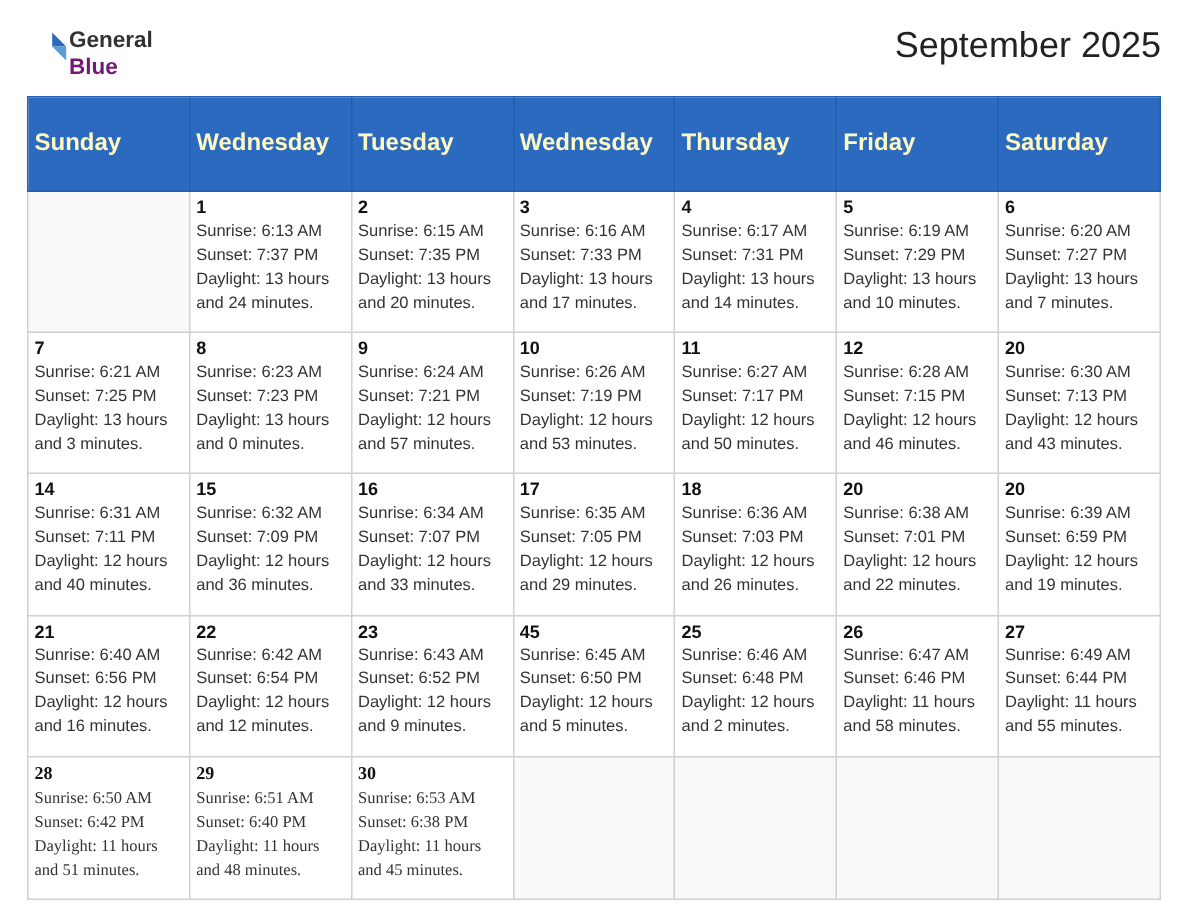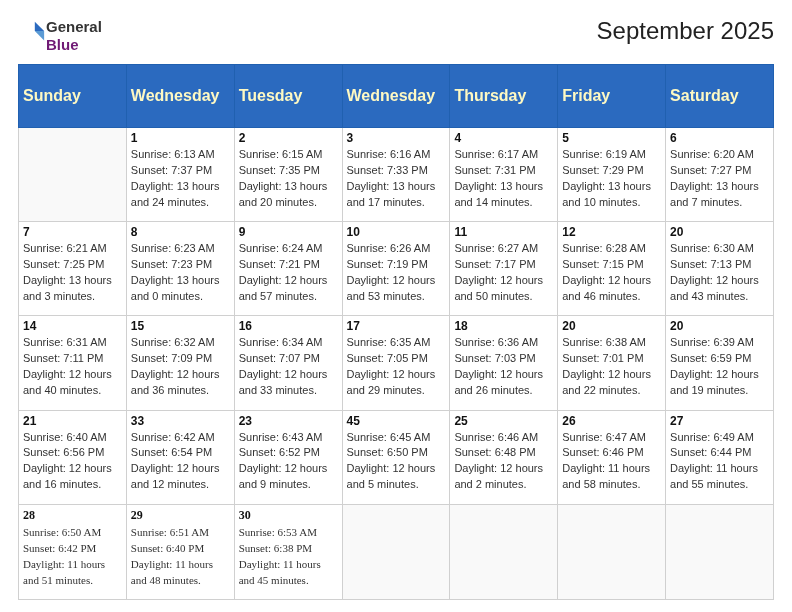--- a/index.html
+++ b/index.html
@@ -215,21 +215,21 @@
             <div class="day-num">20</div>
             <div class="day-info">Sunrise: 6:39 AM<br>Sunset: 6:59 PM<br>Daylight: 12 hours<br>and 19 minutes.</div>
           </td>
         </tr>
         <tr>
           <td>
             <div class="day-num">21</div>
             <div class="day-info">Sunrise: 6:40 AM<br>Sunset: 6:56 PM<br>Daylight: 12 hours<br>and 16 minutes.</div>
           </td>
           <td>
-            <div class="day-num">33</div>
+            <div class="day-num">22</div>
             <div class="day-info">Sunrise: 6:42 AM<br>Sunset: 6:54 PM<br>Daylight: 12 hours<br>and 12 minutes.</div>
           </td>
           <td>
             <div class="day-num">23</div>
             <div class="day-info">Sunrise: 6:43 AM<br>Sunset: 6:52 PM<br>Daylight: 12 hours<br>and 9 minutes.</div>
           </td>
           <td>
             <div class="day-num">45</div>
             <div class="day-info">Sunrise: 6:45 AM<br>Sunset: 6:50 PM<br>Daylight: 12 hours<br>and 5 minutes.</div>
           </td>

